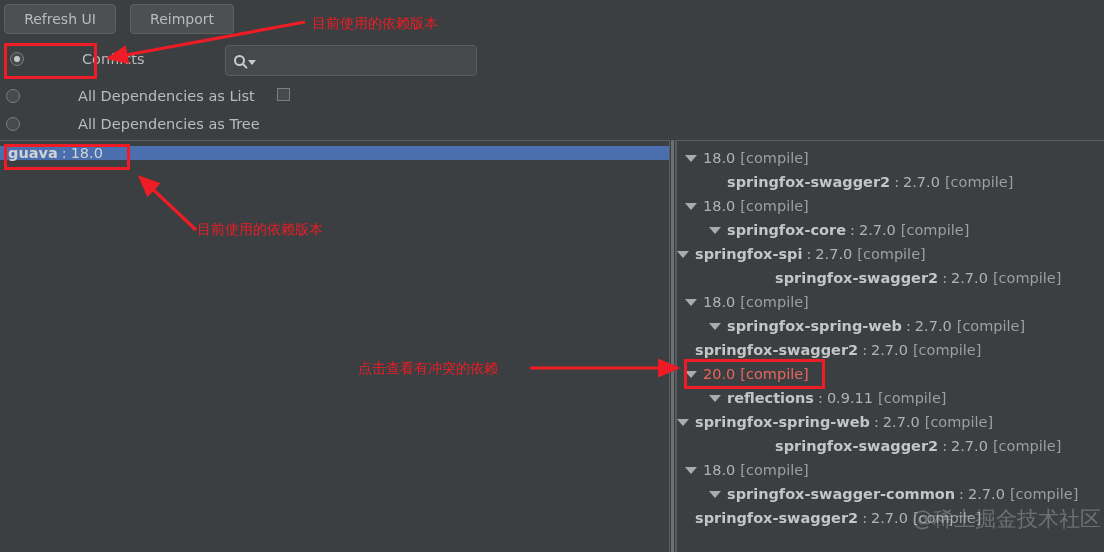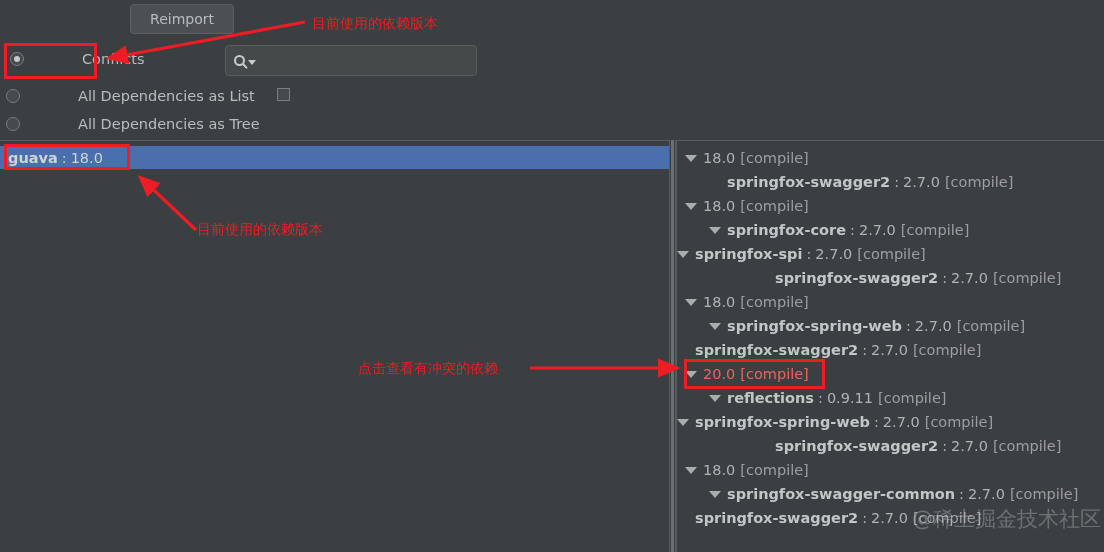--- a/index.html
+++ b/index.html
@@ -132,21 +132,21 @@
     left: 0; top: 140px;
     width: 669px; height: 412px;
     background: #3c3f41;
     border-top: 1px solid #5a5d5e;
     box-sizing: border-box;
     overflow: hidden;
   }
   #guava-row {
     position: absolute;
     left: 0; top: 5px;
-    width: 669px; height: 23px;
+    width: 669px; height: 14px;
     background: #4b6eaf;
     display: flex;
     align-items: center;
     padding-left: 8px;
     box-sizing: border-box;
     color: #d8dadb;
     font-size: 14.5px;
     user-select: none;
   }
   #guava-row .art { font-weight: bold; color: #d0d3d4; }
@@ -255,20 +255,23 @@
     white-space: nowrap;
     user-select: none;
     pointer-events: none;
   }
 </style>
 </head>
 <body>
 
 <div id="root">
 
+  <div class="tb-btn" id="btn-refresh">
+    <span>Refresh UI</span>
+  </div>
   <div class="tb-btn" id="btn-reimport">
     <span>Reimport</span>
   </div>
 
   <div class="opt-row" id="opt-conflicts">
     <span class="radio checked"></span>
     <span class="opt-label">Conflicts</span>
   </div>
 
   <div class="opt-row" id="opt-list">

